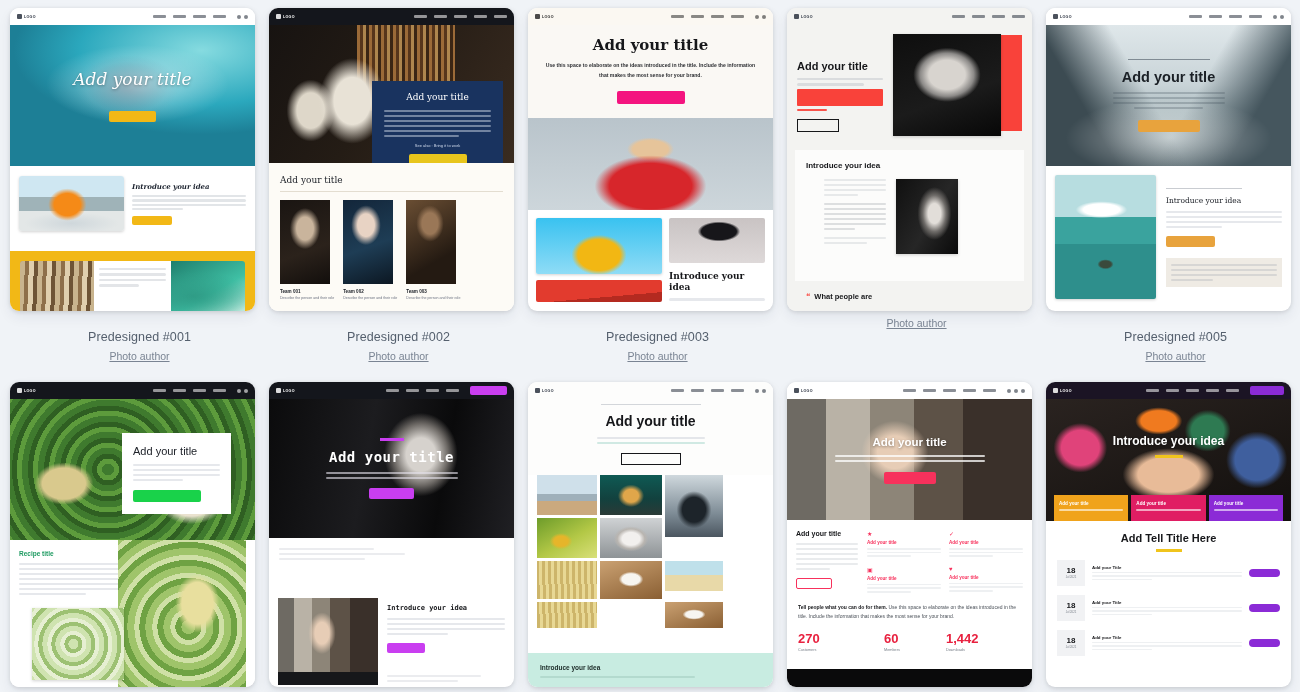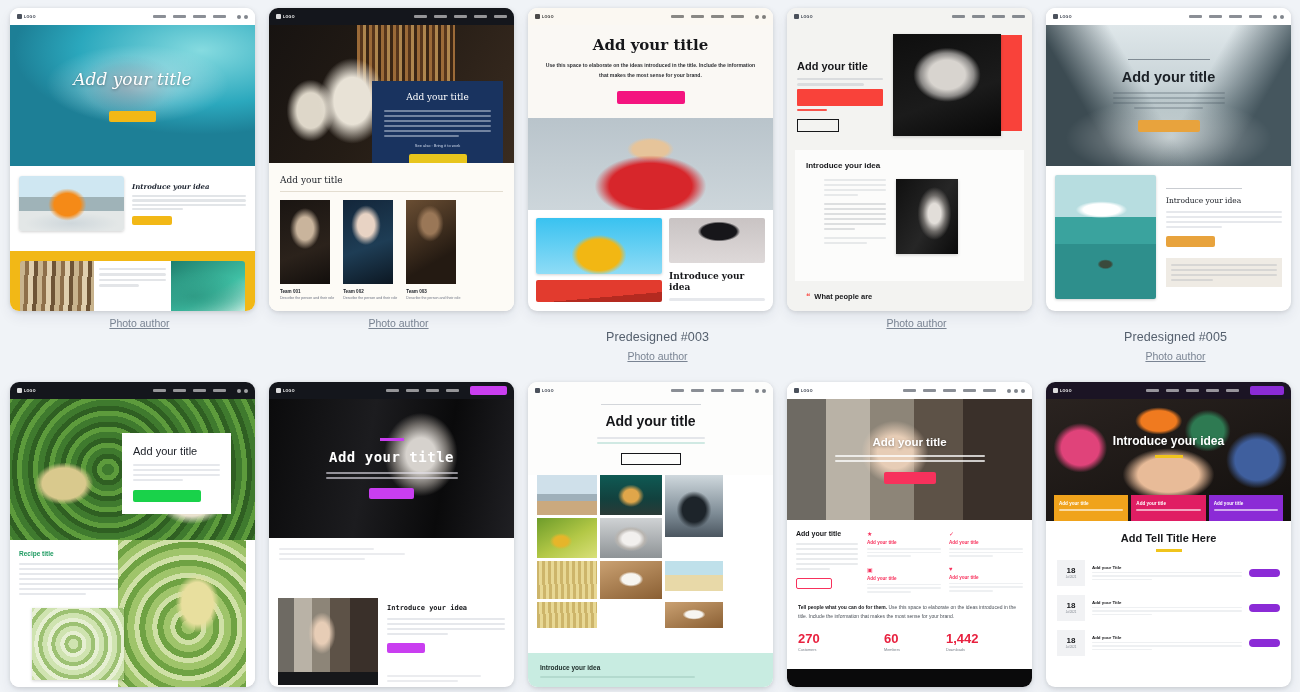--- a/index.html
+++ b/index.html
@@ -211,20 +211,21 @@
           <div style="width:34%;background:#fff;padding:7px 5px;">
             <div class="tline" style="color:#9aa2ad;"></div>
               <div class="tline" style="color:#9aa2ad;margin-top:3px;"></div>
             <div class="tline" style="color:#9aa2ad;margin-top:3px;"></div>
               <div class="tline" style="color:#9aa2ad;margin-top:3px;width:60%;"></div>
           </div>
           <div class="ph-seagreen" style="width:33%;"></div>
         </div>
       </div>
     </div>
+    <div class="caption">Predesigned #001</div>
     <span class="author">Photo author</span>
   </div>
 
   <div class="cell">
     <div class="card">
       <div class="bar dark">
         <span class="logo"><span class="mk"></span>LOGO</span>
         <span class="nav">
             <i></i>
             <i></i>
@@ -263,20 +264,21 @@
             <div style="font-size:3.6px;color:#6c7280;margin-top:2px;line-height:1.5;">Describe the person and their role</div>
           </div>
           <div>
             <div class="ph-portraitC" style="width:50px;height:84px;"></div>
             <div style="font-size:4.6px;font-weight:700;color:#20242b;margin-top:5px;">Team 003</div>
             <div style="font-size:3.6px;color:#6c7280;margin-top:2px;line-height:1.5;">Describe the person and their role</div>
           </div>
         </div>
       </div>
     </div>
+    <div class="caption">Predesigned #002</div>
     <span class="author">Photo author</span>
   </div>
 
   <div class="cell">
     <div class="card">
       <div class="bar cream">
         <span class="logo"><span class="mk"></span>LOGO</span>
         <span class="nav">
             <i></i>
             <i></i>

